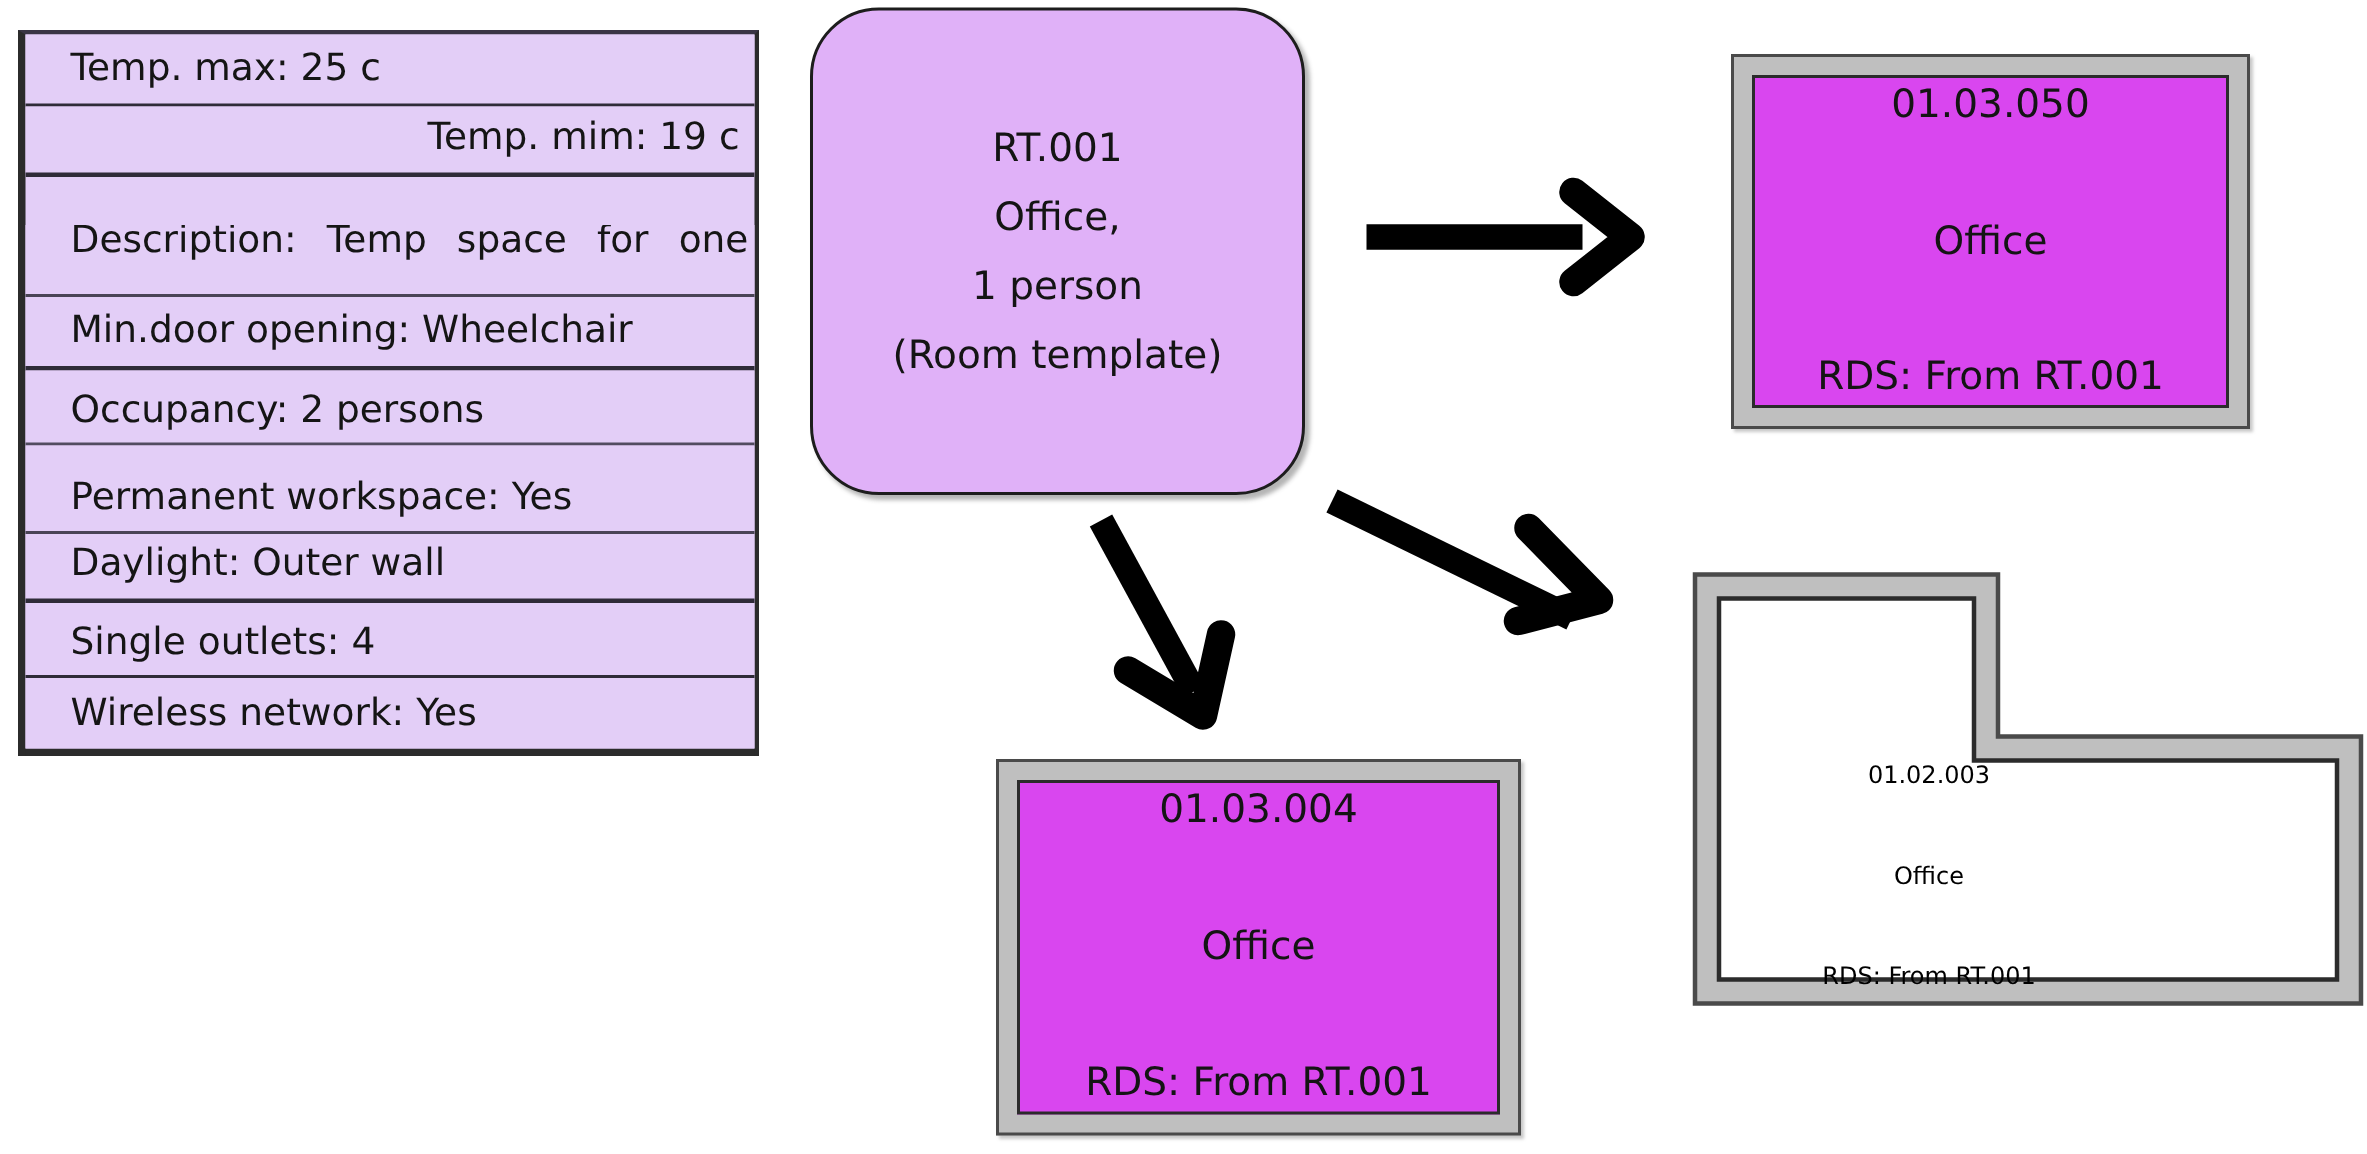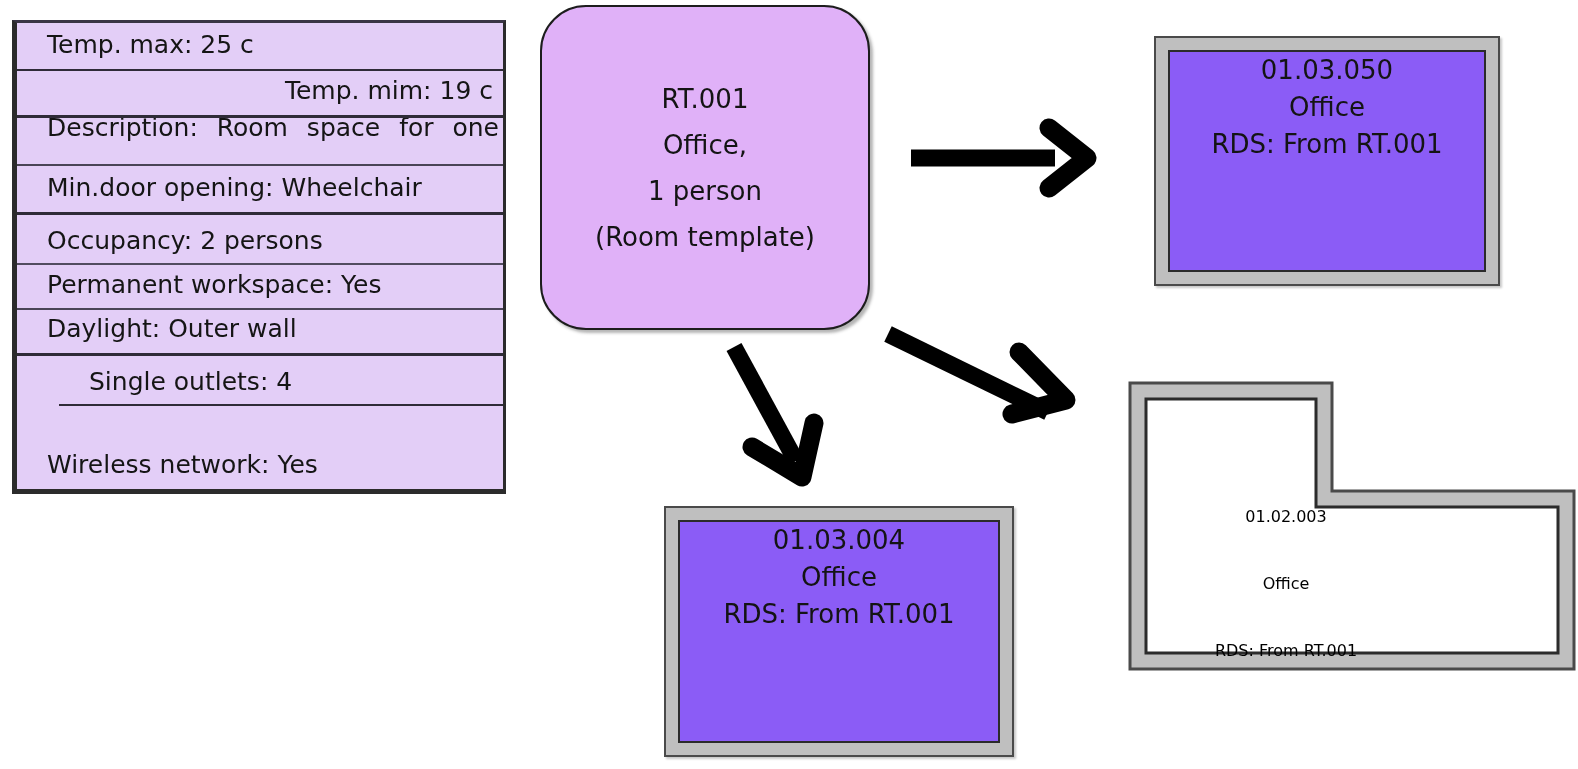--- a/index.html
+++ b/index.html
@@ -37,30 +37,30 @@
     padding-left: 30px;
     padding-right: 10px;
     color: #151515;
     font-size: 25px;
     line-height: 1;
     display: flex;
     align-items: flex-end;
     overflow: hidden;
     white-space: nowrap;
   }
-  .prop-row:last-child { border-bottom: none; margin-top: 36px; }
+  .prop-row:last-child { border-bottom: none; }
 
   .prop-row.r0 { height: 48px; padding-bottom: 12px; }
   .prop-row.r1 { height: 47px; padding-bottom: 12px; border-bottom: 3px solid #2f2b38; justify-content: flex-end; }
-  .prop-row.r2 { height: 48px; padding-bottom: 12px; border-bottom: 2px solid #4a4456; }
+  .prop-row.r2 { height: 48px; padding-bottom: 12px; border-bottom: 2px solid #4a4456; margin-top: 32px; }
   .prop-row.r3 { height: 49px; padding-bottom: 12px; border-bottom: 3px solid #2f2b38; }
   .prop-row.r4 { height: 50px; padding-bottom: 10px; border-bottom: 2px solid #524c60; }
-  .prop-row.r5 { height: 45px; padding-bottom: 11px; border-bottom: 2px solid #4a4456; }
+  .prop-row.r5 { height: 59px; padding-bottom: 11px; border-bottom: 2px solid #4a4456; }
   .prop-row.r6 { height: 46px; padding-bottom: 12px; border-bottom: 3px solid #2f2b38; }
-  .prop-row.r7 { height: 50px; padding-bottom: 10px; border-bottom: 2px solid #2f2b38; margin-left: 42px; }
+  .prop-row.r7 { height: 50px; padding-bottom: 10px; border-bottom: 2px solid #2f2b38; }
   .prop-row.r8 { height: 47px; padding-bottom: 12px; }
 
   
   .prop-row.justified {
     display: block;
     padding-top: 0;
   }
   .prop-row.justified .just-inner {
     display: flex;
     justify-content: space-between;
@@ -101,26 +101,26 @@
     box-sizing: border-box;
     background: #bfbfbf;
     border: 2px solid #4a4a4a;
     padding: 12px;
     box-shadow: 2px 2px 2px rgba(120,120,120,0.40);
   }
   .room .inner {
     width: 100%;
     height: 100%;
     box-sizing: border-box;
-    background: #8b5cf6;
+    background: #d946ef;
     border: 2px solid #2b2b2b;
     display: flex;
     flex-direction: column;
     align-items: center;
-    justify-content: flex-start;
+    justify-content: space-between;
   }
   .room .rline {
     font-size: 26px;
     line-height: 37px;
     color: #141414;
     white-space: nowrap;
   }
 
   #room-top-right { left: 1154px; top: 36px; width: 346px; height: 250px; }
   #room-bottom-center { left: 664px; top: 506px; width: 350px; height: 251px; }
@@ -157,21 +157,21 @@
 <div class="prop-table">
   <div class="prop-row r0">
     <span>Temp. max: 25 c</span>
   </div>
   <div class="prop-row r1">
     <span>Temp. mim: 19 c</span>
   </div>
   <div class="prop-row r2 justified">
     <div class="just-inner">
       <span>Description:</span>
-      <span>Room</span>
+      <span>Temp</span>
       <span>space</span>
       <span>for</span>
       <span>one</span>
     </div>
   </div>
   <div class="prop-row r3">
     <span>Min.door opening: Wheelchair</span>
   </div>
   <div class="prop-row r4">
     <span>Occupancy: 2 persons</span>

